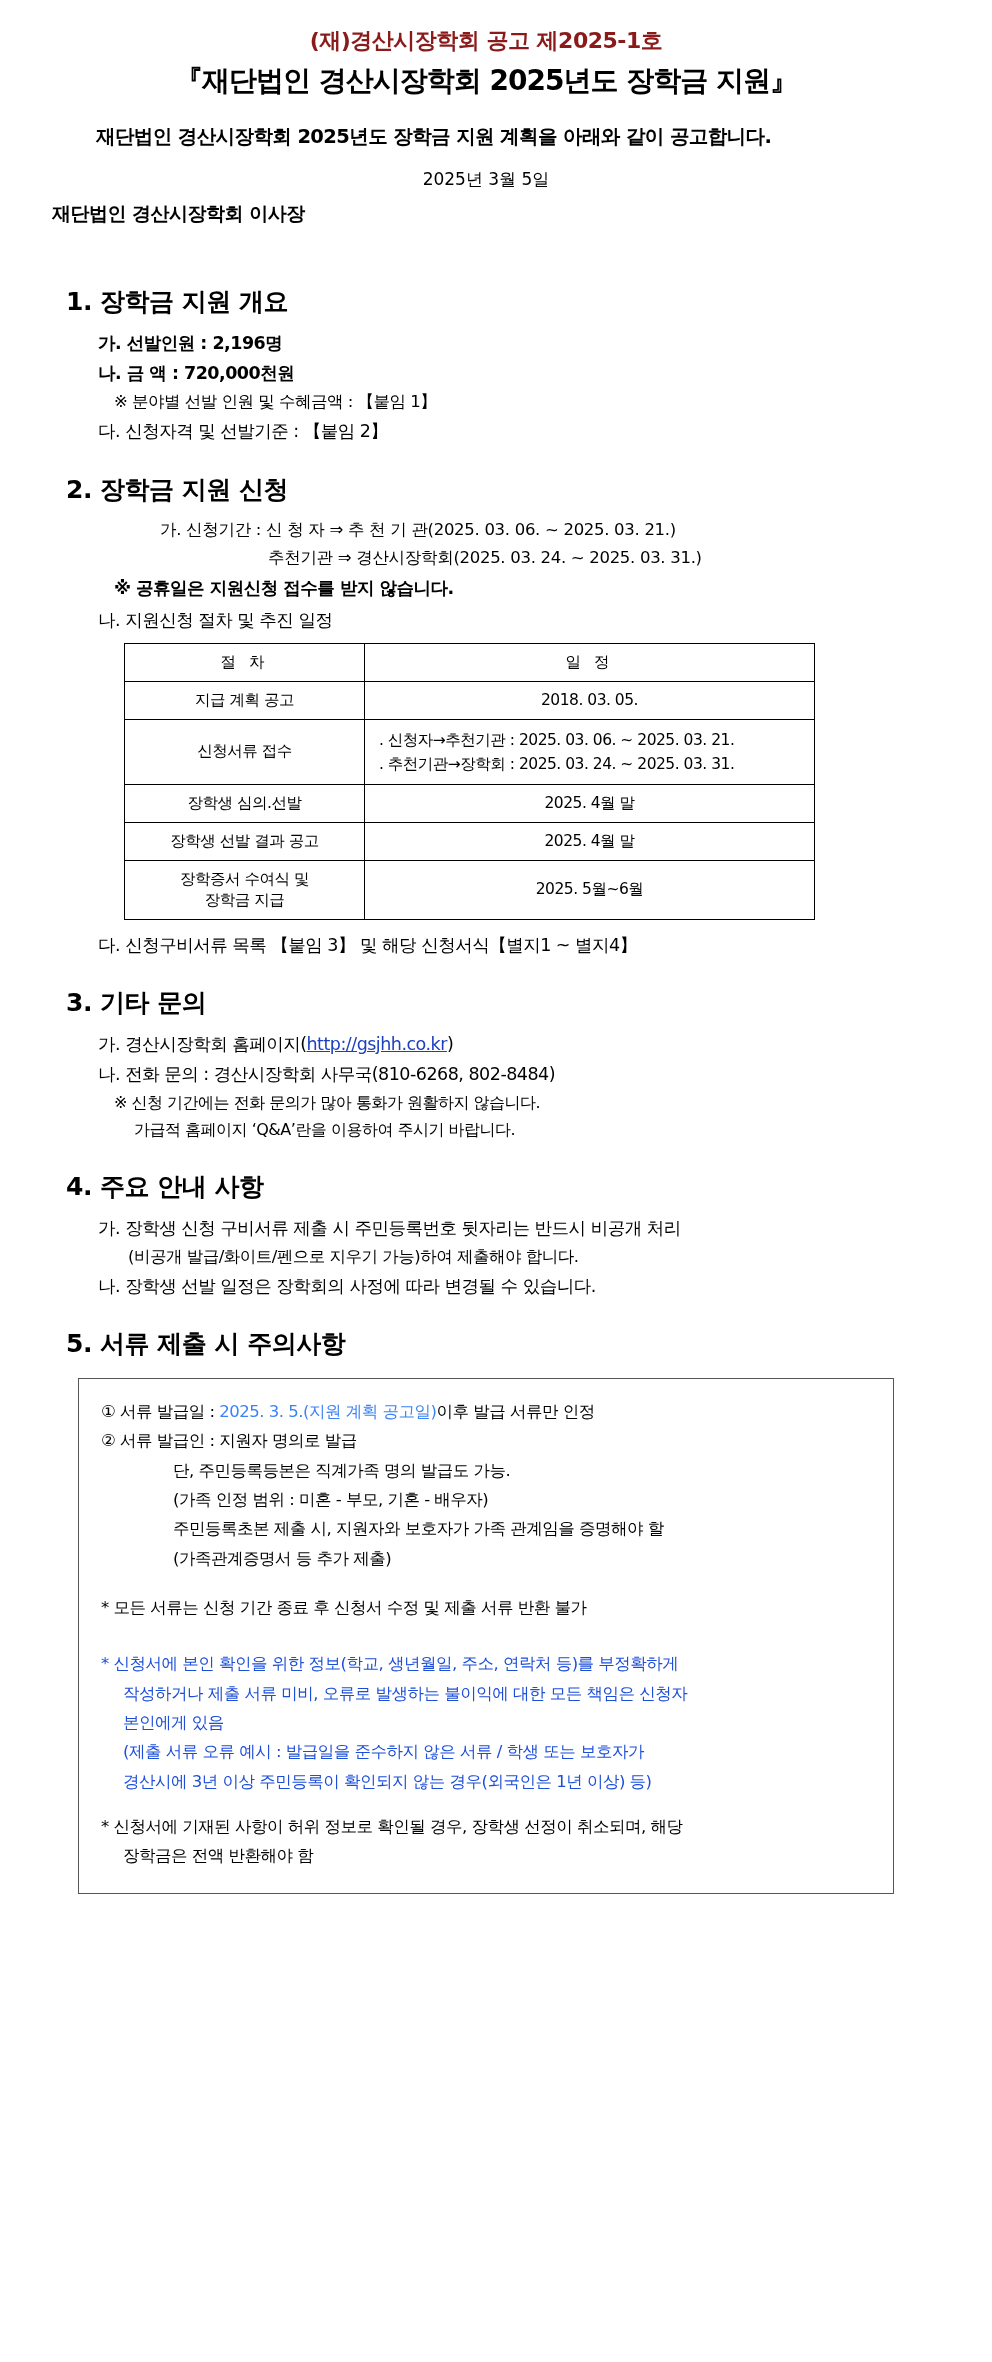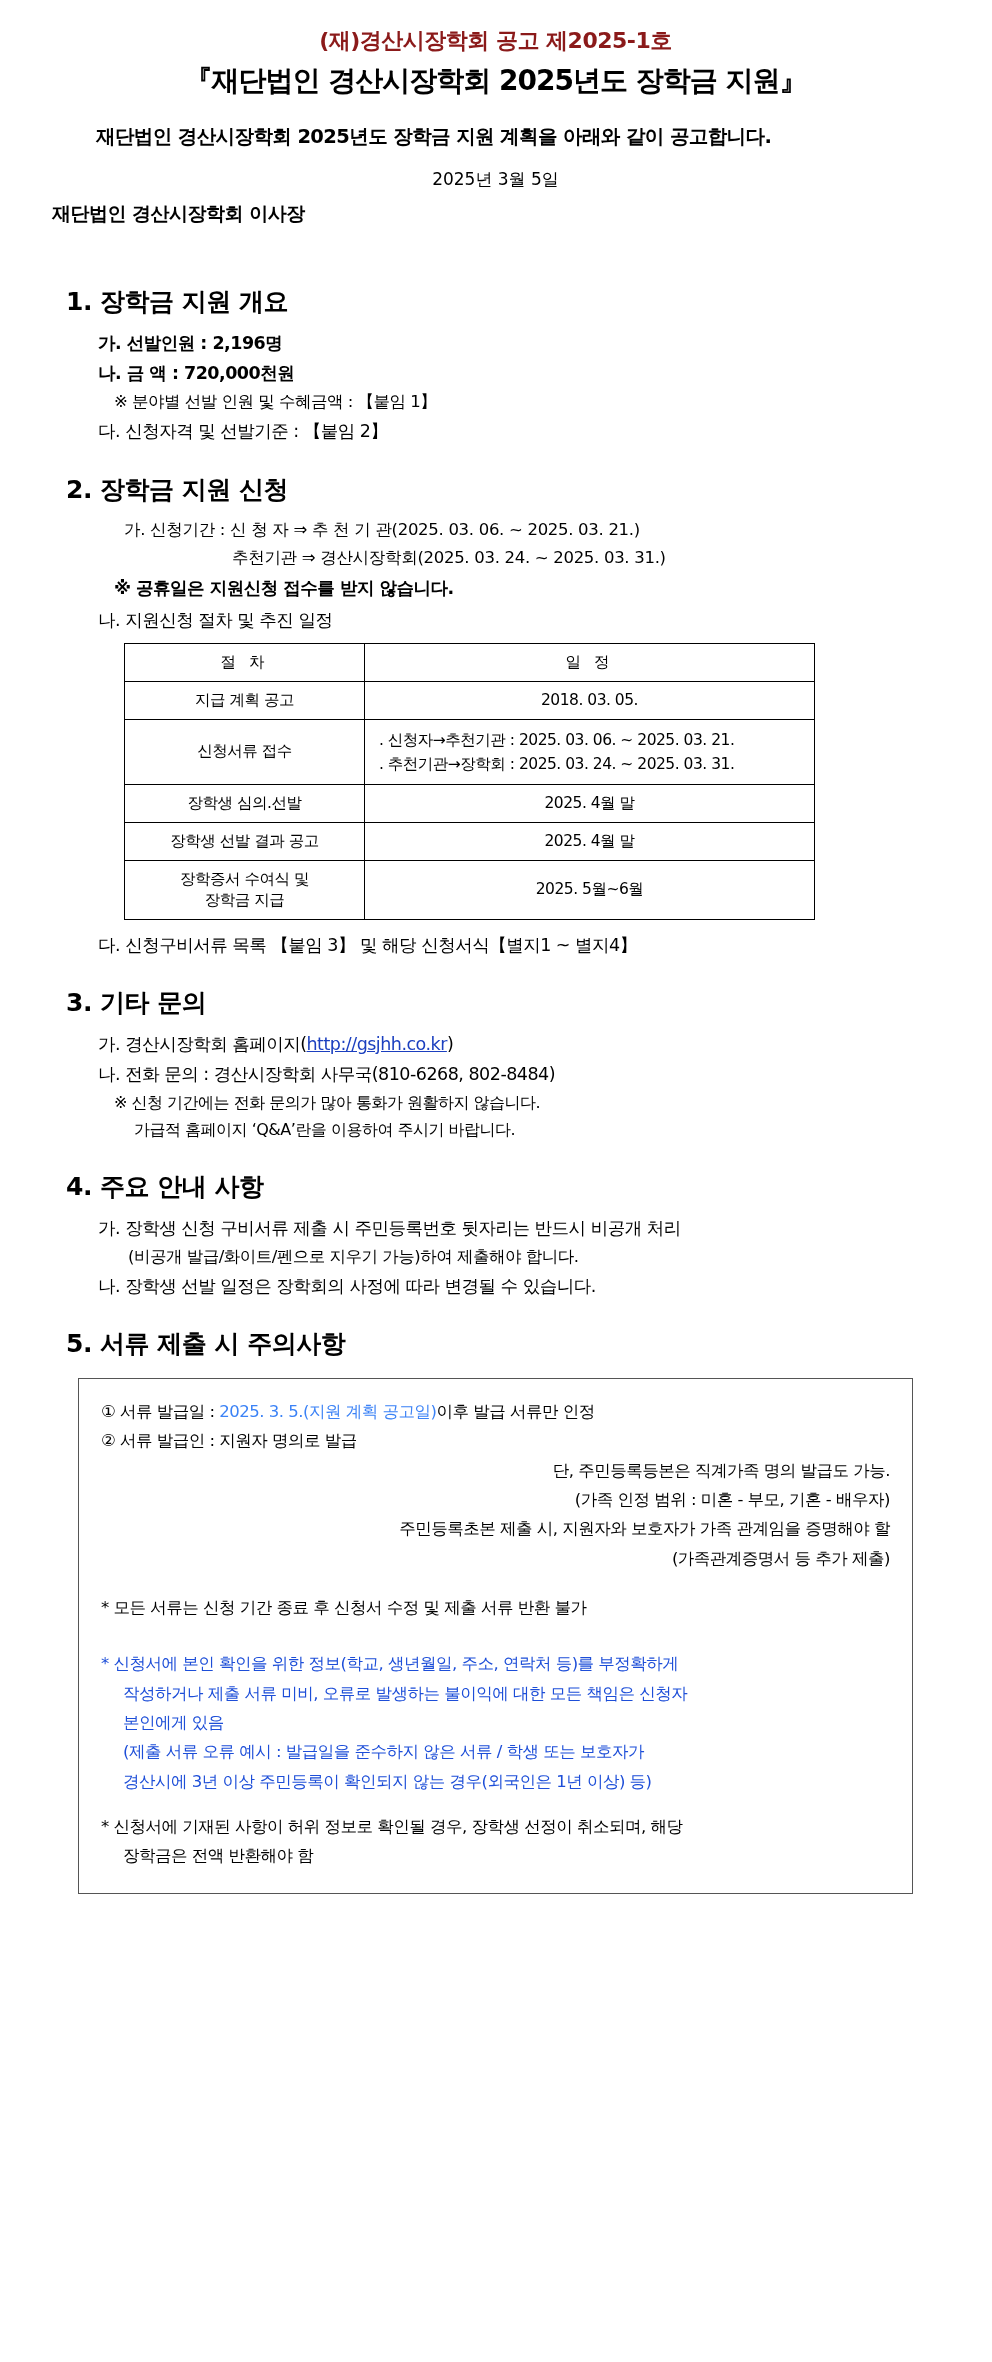--- a/index.html
+++ b/index.html
@@ -8,21 +8,21 @@
     background: #ffffff;
   }
   body {
     width: 992px;
     font-family: "DejaVu Sans", "Liberation Sans", sans-serif;
     color: #000000;
   }
   .page {
     width: 992px;
     box-sizing: border-box;
-    padding: 26px 53px 40px 52px;
+    padding: 26px 72px 40px 52px;
     position: relative;
   }
   .doc-no {
     font-size: 22px;
     font-weight: bold;
     color: #8b1a1a;
     text-align: center;
     letter-spacing: -0.5px;
     margin: 0 0 6px 0;
   }
@@ -87,21 +87,21 @@
     font-weight: bold;
     font-size: 17.5px;
     margin-left: 62px;
     letter-spacing: -0.5px;
     line-height: 1.8;
   }
   .arrow-row {
     font-size: 16.5px;
     letter-spacing: -0.3px;
     line-height: 1.75;
-    margin-left: 72px;
+    margin-left: 108px;
   }
   .arrow-row .pad { margin-left: 108px; }
   table.schedule {
     border-collapse: collapse;
     margin: 8px 0 10px 72px;
     width: 690px;
     table-layout: fixed;
   }
   table.schedule td, table.schedule th {
     border: 1px solid #000000;
@@ -139,21 +139,21 @@
     padding: 18px 22px 22px 22px;
     box-sizing: border-box;
   }
   .box-line {
     font-size: 16.5px;
     letter-spacing: -0.5px;
     line-height: 1.78;
     color: #000000;
   }
   .ind-1 { margin-left: 0; }
-  .ind-3 { margin-left: 72px; text-align: right; }
+  .ind-3 { margin-left: 72px; }
   .spacer-16 { height: 16px; }
   .spacer-20 { height: 20px; }
   .red { color: #3b82f6; }
   .star-block {
     font-size: 16.5px;
     letter-spacing: -0.5px;
     line-height: 1.78;
   }
   .hang-2 {
     padding-left: 22px;

